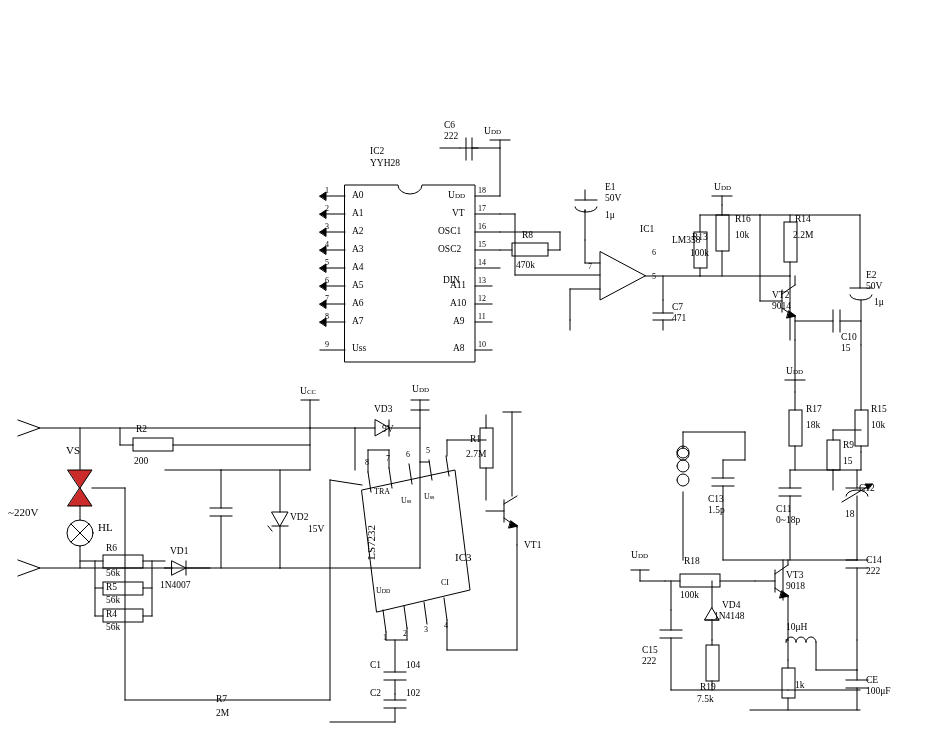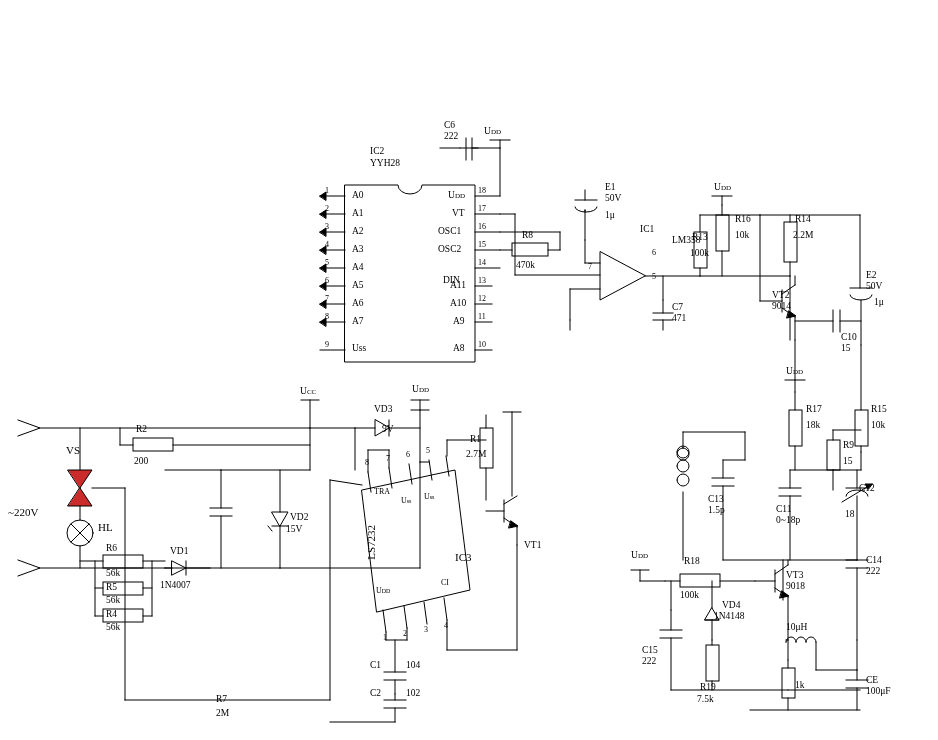--- a/index.html
+++ b/index.html
@@ -508,21 +508,21 @@
   <div class="lbl" style="left:106px;top:595px;">56k</div>
   <div class="lbl" style="left:106px;top:609px;">R4</div>
   <div class="lbl" style="left:106px;top:622px;">56k</div>
 
   <div class="lbl" style="left:170px;top:546px;">VD1</div>
   <div class="lbl" style="left:160px;top:580px;">1N4007</div>
 
   <div class="lbl" style="left:196px;top:518px;"></div>
 
   <div class="lbl" style="left:290px;top:512px;">VD2</div>
-  <div class="lbl" style="left:286px;top:524px;">15V</div>
+  <div class="lbl" style="left:308px;top:524px;">15V</div>
 
   <div class="lbl" style="left:300px;top:386px;">U<span style="font-size:7px;">CC</span></div>
 
   <div class="lbl" style="left:374px;top:404px;">VD3</div>
   <div class="lbl" style="left:382px;top:424px;">9V</div>
 
   <div class="lbl" style="left:412px;top:384px;">U<span style="font-size:7px;">DD</span></div>
 
   <div class="lbl vert" style="left:366px;top:525px;font-size:11px;">LS7232</div>
   <div class="lbl" style="left:455px;top:552px;font-size:11px;">IC3</div>

